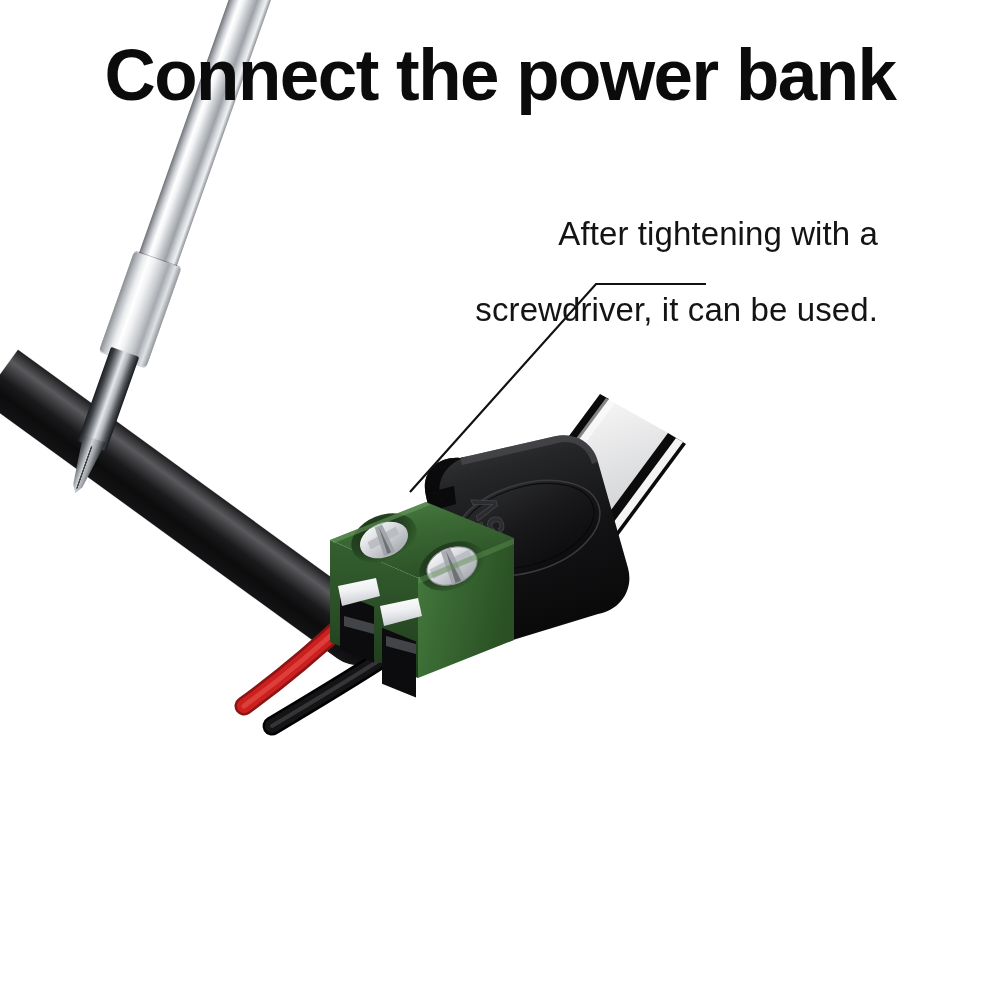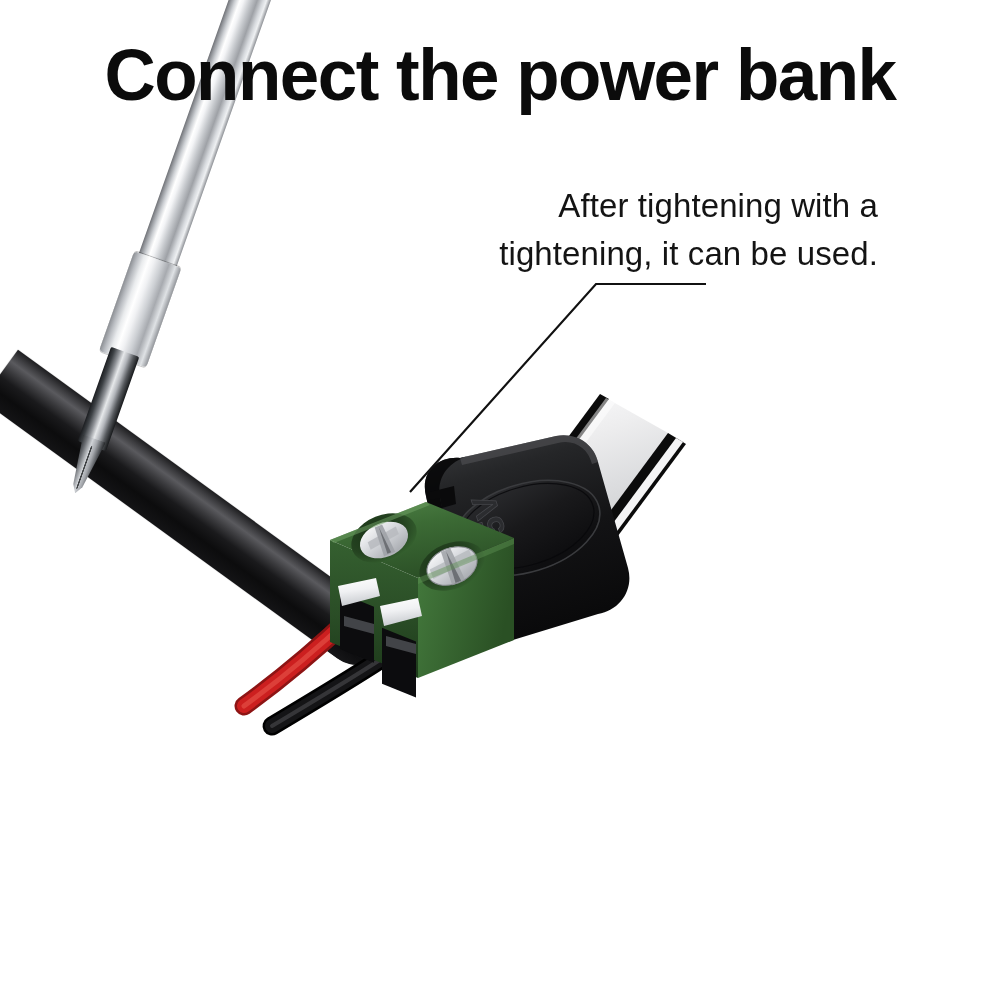--- a/index.html
+++ b/index.html
@@ -43,21 +43,21 @@
     width: 520px;
     text-align: right;
     font-family: "Liberation Sans", sans-serif;
     font-weight: 300;
     font-size: 33px;
     line-height: 1.45;
     color: #141414;
     z-index: 60;
     letter-spacing: 0.1px;
   }
-  #subtitle .ln { display: block; }
+  #subtitle .ln { display: block; margin-top: 28px; }
   
   #leader {
     position: absolute;
     left: 0; top: 0;
     width: 1000px; height: 1000px;
     z-index: 55;
     pointer-events: none;
   }
   
   #photo {
@@ -360,16 +360,16 @@
   </div>
 
   <svg id="leader" viewBox="0 0 1000 1000">
     <polyline points="706,284 596,284 410,492" fill="none" stroke="#111111" stroke-width="2.2" stroke-linejoin="miter" stroke-linecap="butt"></polyline>
   </svg>
 
   <div id="title">Connect the power bank</div>
 
   <div id="subtitle">
     <span class="ln">After tightening with a</span>
-    <span class="ln">tightening, it can be used.</span>
+    <span class="ln">screwdriver, it can be used.</span>
   </div>
 
 </div>
 
 </body></html>

